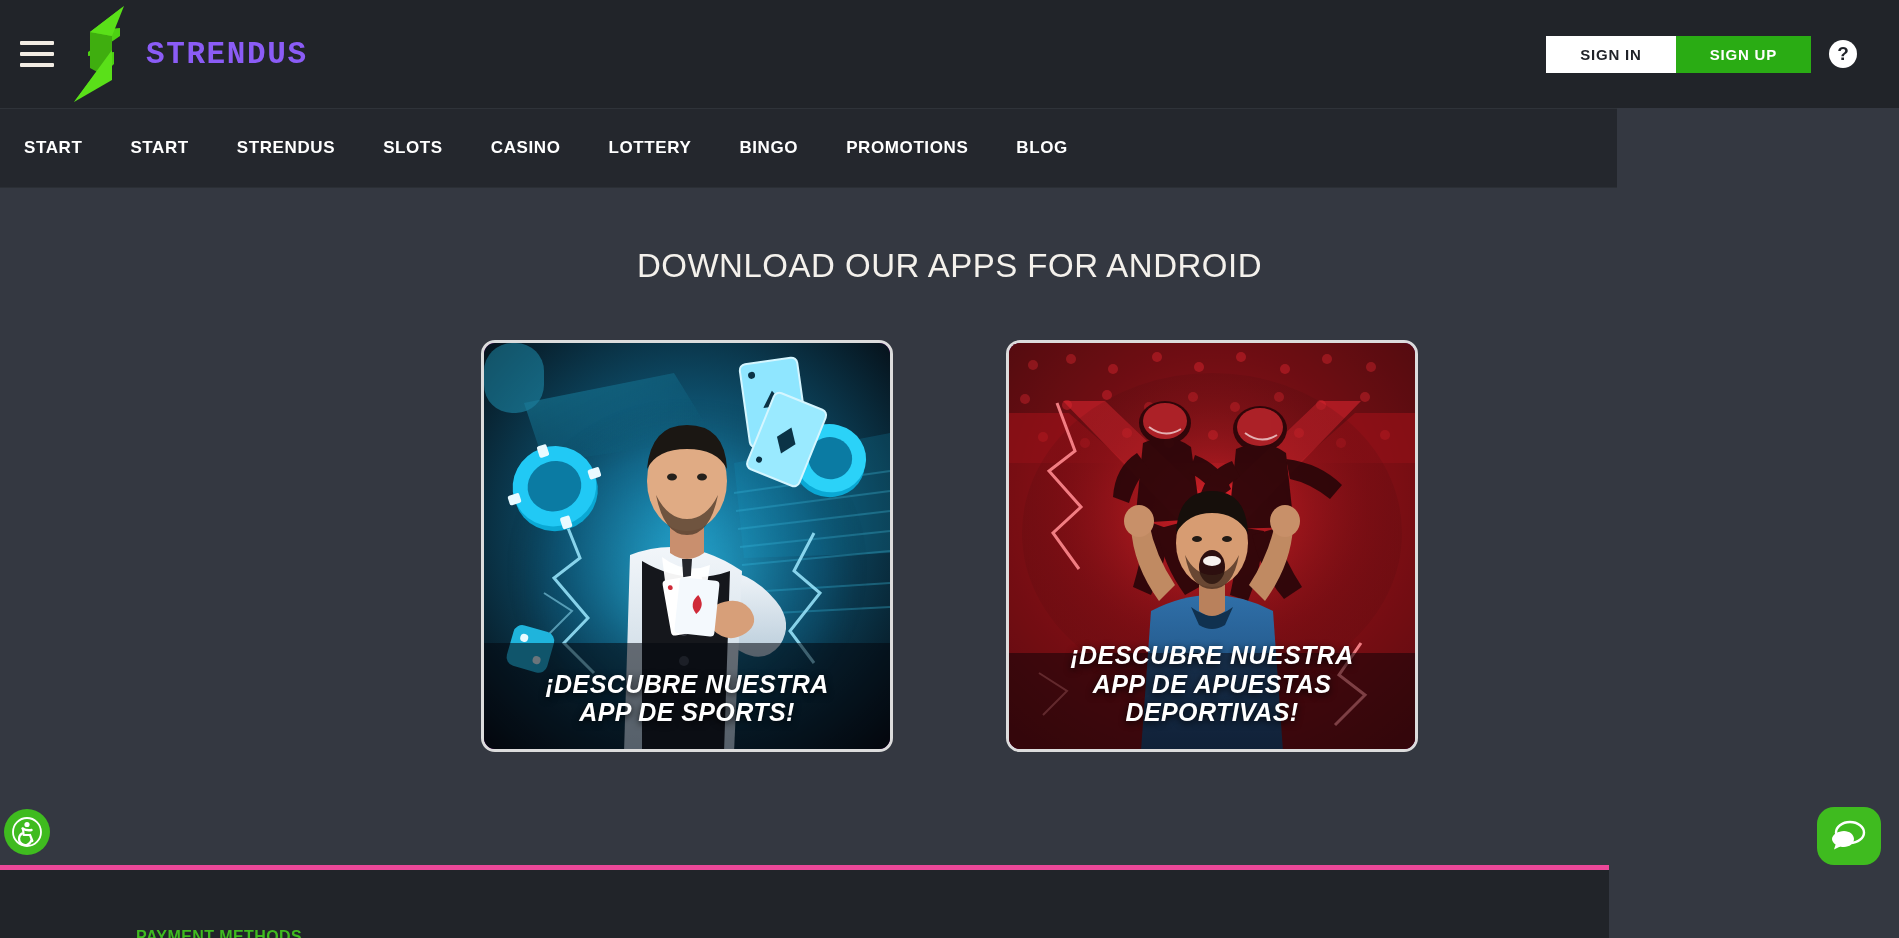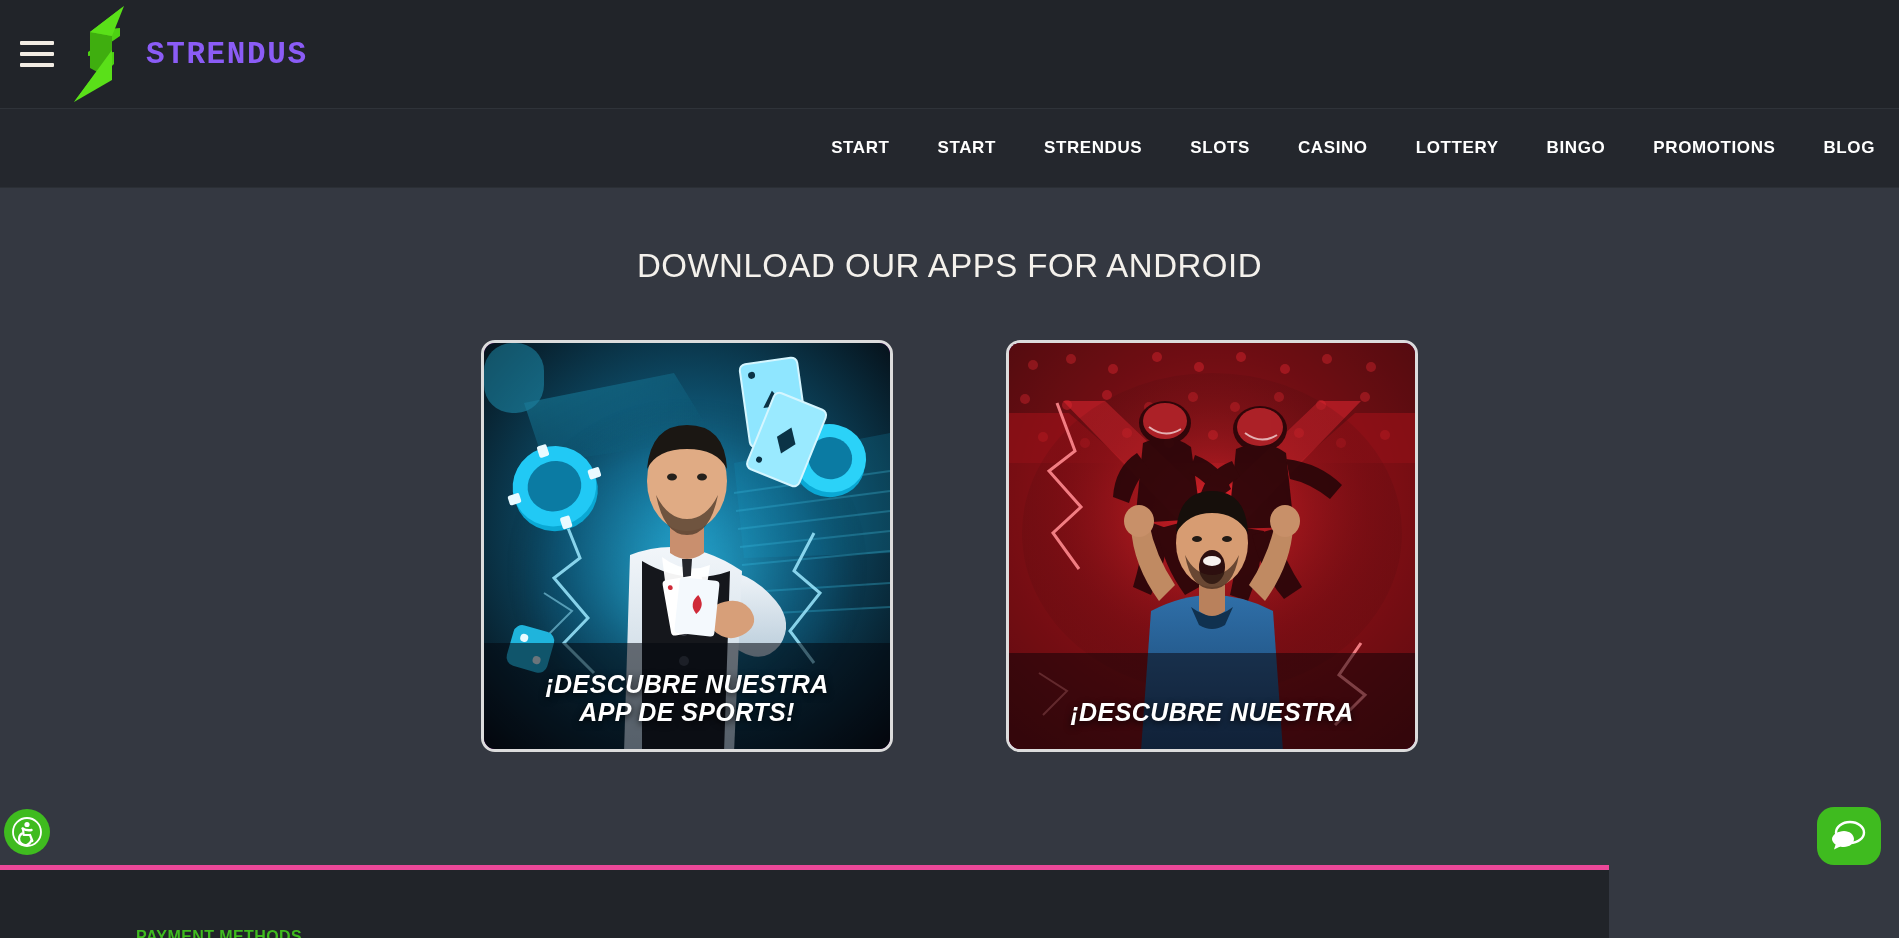--- a/index.html
+++ b/index.html
@@ -58,25 +58,25 @@
     background:#ffffff; color:#1f2228;
     font-size:19px; font-weight:bold;
     display:flex; align-items:center; justify-content:center;
     margin-left:18px; cursor:pointer;
     font-family:"Liberation Sans", sans-serif;
   }
 
   
   .navbar {
     position:absolute; top:108px; left:0;
-    width:1899px; height:80px;
+    width:1617px; height:80px;
     background:#24272d;
     border-top:1px solid #2f3339;
     border-bottom:1px solid #2b2f35;
-    display:flex; align-items:center; justify-content:flex-end;
+    display:flex; align-items:center; 
     padding-right:0px;
   }
   .nav-list { display:flex; align-items:center; gap:0; }
   .nav-item {
     color:#ffffff; font-size:17px; font-weight:bold;
     letter-spacing:0.6px; padding:0 24px; cursor:pointer;
     white-space:nowrap;
     font-family:"Liberation Sans", sans-serif;
   }
   .nav-item:last-child { }
@@ -163,20 +163,25 @@
   <div class="logo-wrap">
     <svg class="logo-bolt" viewBox="0 0 64 96">
       <polygon points="56,0 22,26 22,30 44,30 20,46 20,50 42,48 6,96 46,58 46,46 26,48 52,30 52,22 30,24" fill="#4dd212"></polygon>
       <polygon points="22,26 22,62 44,74 44,30" fill="#3fae0f"></polygon>
       <polygon points="56,0 22,26 44,30" fill="#5ae019"></polygon>
       <polygon points="44,74 6,96 44,44" fill="#5ae019"></polygon>
     </svg>
     <div class="logo-text">STRENDUS</div>
   </div>
 
+  <div class="header-right">
+    <button class="btn-signin">SIGN IN</button>
+    <button class="btn-signup">SIGN UP</button>
+    <div class="help-icon">?</div>
+  </div>
 </div>
 
 <div class="navbar">
   <div class="nav-list">
     <div class="nav-item">START</div>
     <div class="nav-item">START</div>
     <div class="nav-item">STRENDUS</div>
     <div class="nav-item">SLOTS</div>
     <div class="nav-item">CASINO</div>
     <div class="nav-item">LOTTERY</div>
@@ -455,20 +460,21 @@
 
             <ellipse cx="188" cy="196" rx="5" ry="3" fill="#211a15"></ellipse>
             <ellipse cx="218" cy="196" rx="5" ry="3" fill="#211a15"></ellipse>
           </g>
 
           <rect x="0" y="310" width="406" height="96" fill="#0a0205" opacity="0.5"></rect>
         </svg>
       </div>
       <div class="card-caption">
         <span>¡DESCUBRE NUESTRA</span>
+        <span class="l2">APP DE APUESTAS DEPORTIVAS!</span>
       </div>
     </div>
 
   </div>
 </div>
 
 <div class="footer">
   <div class="footer-heading">PAYMENT METHODS</div>
   <div class="pay-logos">
     <div class="pay-chip" style="background:#5d6066"></div>

